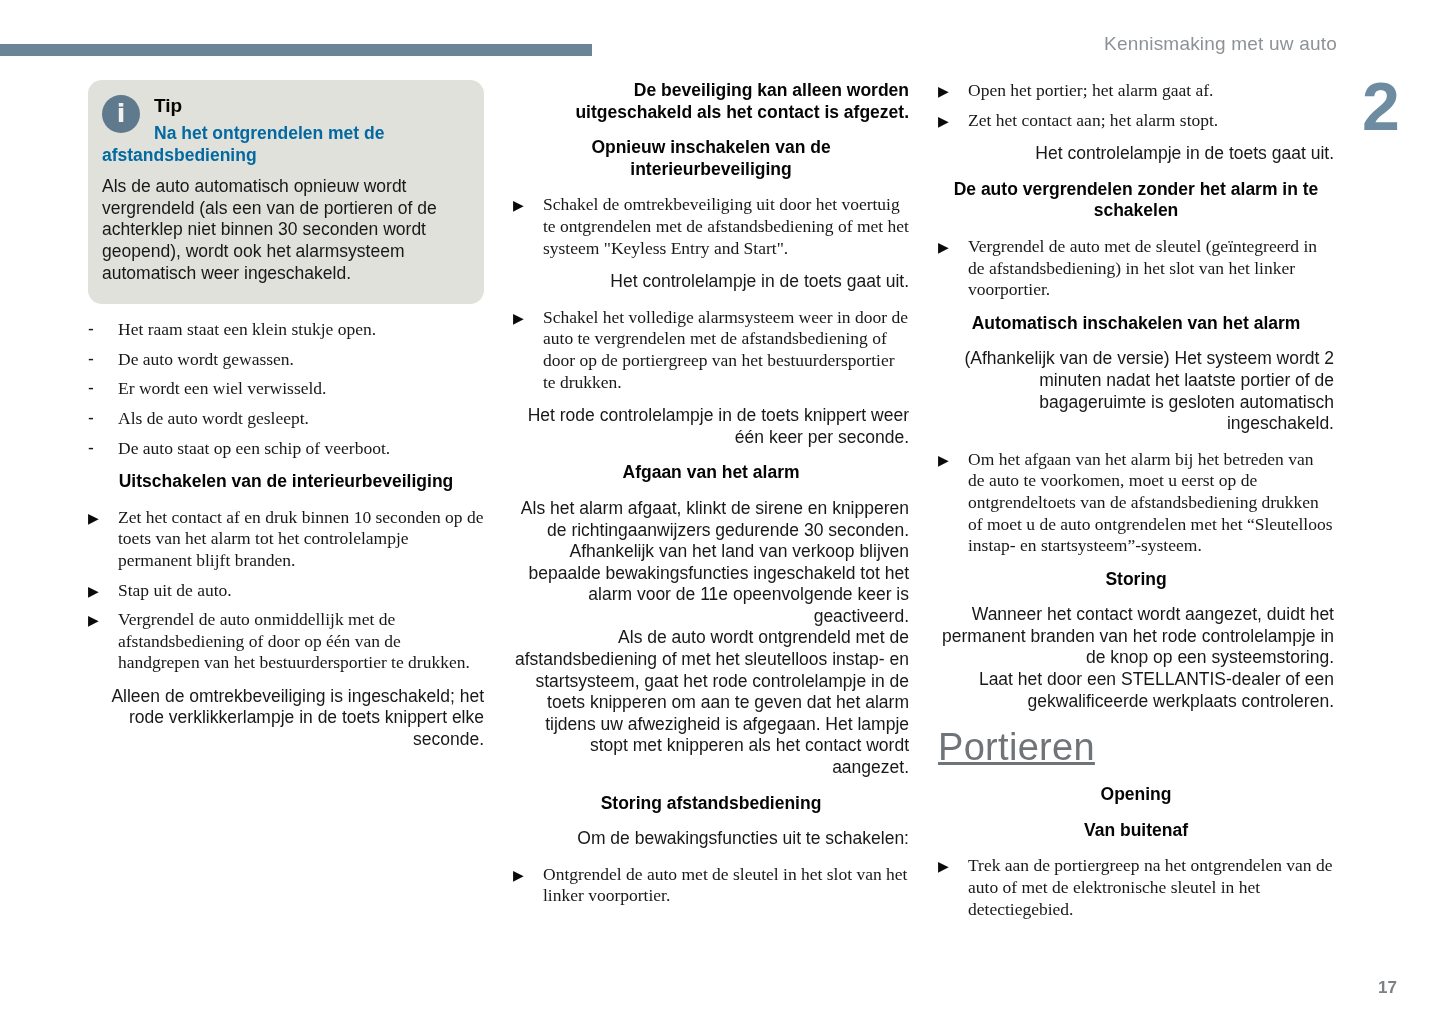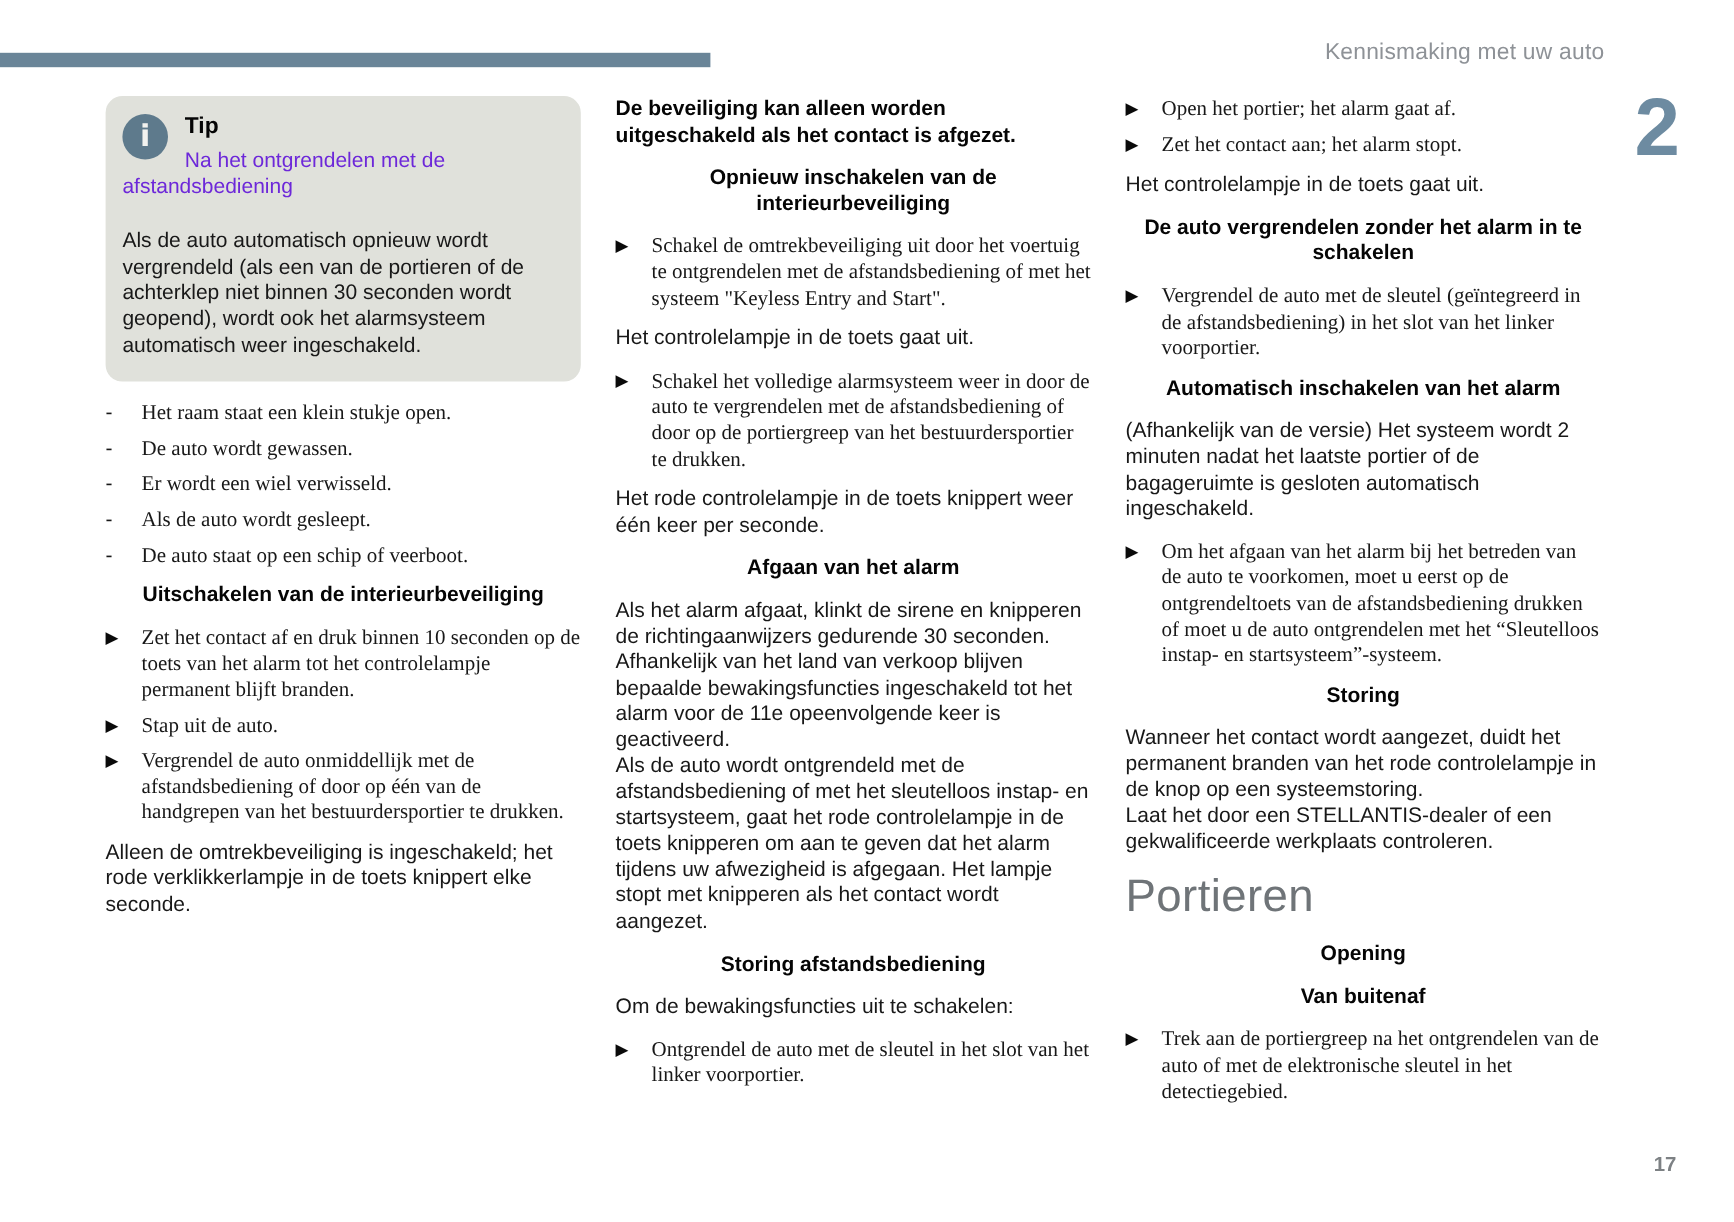--- a/index.html
+++ b/index.html
@@ -7,57 +7,57 @@
               font-family:"Liberation Sans", sans-serif; }
   .page { position:relative; width:1445px; height:1018px; background:#fff; }
 
   
   .accent-bar { position:absolute; left:0; top:44px; width:592px; height:12px;
                 background:var(--accent-bar,#6a8598); }
   .running-header { position:absolute; top:33px; right:108px; font-size:19px;
                     color:#8e9297; letter-spacing:0.2px; }
   .chapter-num { position:absolute; top:72px; left:1362px; font-size:68px; line-height:1;
                  font-weight:bold; color:var(--chapter-number,#6d8ba1); }
-  .page-num { position:absolute; right:48px; bottom:37px; font-size:17px; font-weight:bold;
+  .page-num { position:absolute; right:48px; bottom:20px; font-size:17px; font-weight:bold;
               color:#7d8184; }
 
   
   .col { position:absolute; top:80px; width:396px; font-size:17.5px; line-height:21.6px;
          color:#181818; }
   .col-1 { left:88px; }
   .col-2 { left:513px; }
   .col-3 { left:938px; }
 
-  .col p { margin:0 0 14px; }
+  .col p { margin:0 0 14px;text-align:right; }
   .col p.multiline { white-space:pre-line; }
   .col .bold-lead { font-weight:bold; color:#050505; }
   h3.sub-heading { font-size:17.5px; line-height:21.6px; font-weight:bold; color:#050505;
                    margin:0 0 14px;text-align:center; }
   h2.section-title { font-size:38px; line-height:42px; font-weight:normal; color:#6f7478;
-                     margin:6px 0 16px; letter-spacing:0.3px; }
+                     margin:6px 0 16px; letter-spacing:0.3px;text-decoration:underline; }
 
   
   .blist { list-style:none; margin:0 0 12px; }
   .blist li { display:flex; margin:0 0 8px; }
   .marker { flex:0 0 30px; }
   .arrow-marker { font-family:"DejaVu Sans", sans-serif; font-size:14px; color:#0a0a0a;
                   position:relative; top:1px; }
   .dash-marker { font-size:17.5px; color:#181818; }
   .li-text { flex:1;font-family:Liberation Serif, serif; }
 
   
   .tipbox { background:var(--tip-background,#e0e1db); border-radius:14px;
             padding:13px 14px 20px; margin:0 0 15px; }
   .tip-icon { float:left; width:38px; height:38px; border-radius:50%;
               background:var(--info-icon,#5e7a8c); margin:2px 14px 6px 0;
               display:flex; align-items:center; justify-content:center; }
   .tip-icon span { color:#f2f2ef; font-size:25px; font-weight:bold; line-height:1;
                    font-family:"DejaVu Sans", sans-serif; position:relative; top:-1px; }
   .tip-label { font-size:19px; font-weight:bold; color:#050505; line-height:26px; }
-  .tip-title { font-weight:normal; color:#6d28d9; margin:4px 0 24px; }
+  .tip-title { font-weight:bold; color:#0369a1; margin:4px 0 10px; }
   .tip-body { color:#181818; }
 </style>
 </head>
 <body>
 
 <div class="page">
 
   <div class="accent-bar"></div>
   <div class="running-header">Kennismaking met uw auto</div>
   <div class="chapter-num">2</div>

